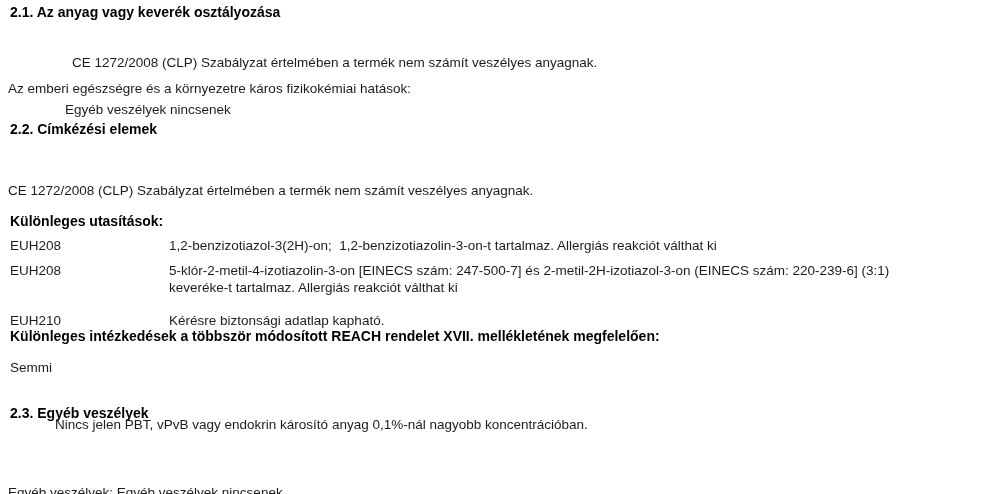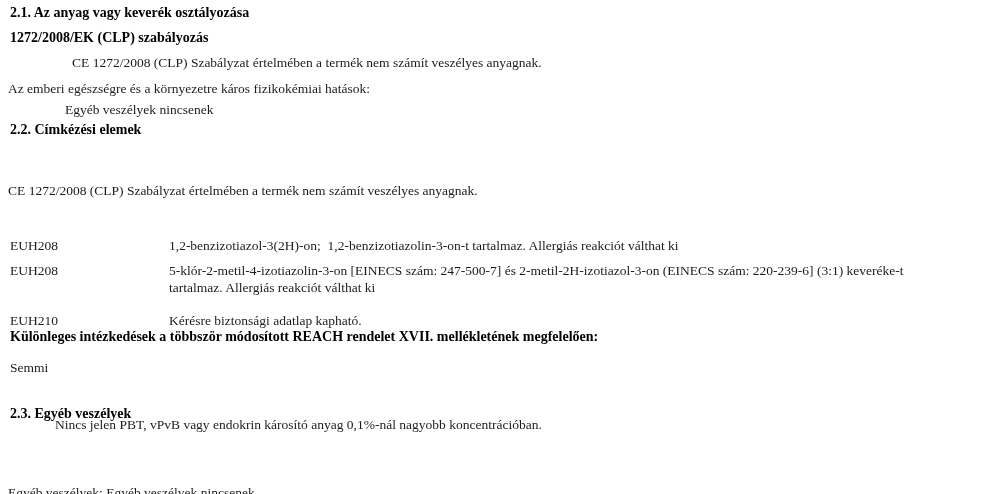--- a/index.html
+++ b/index.html
@@ -5,21 +5,21 @@
   html, body {
     margin: 0;
     padding: 0;
     background: #ffffff;
   }
   .page {
     position: relative;
     width: 1000px;
     height: 494px;
     background: #ffffff;
-    font-family: Liberation Serif, serif;
+    font-family: Liberation Sans, sans-serif;
     font-size: 13.5px;
     color: #1c1c1c;
     overflow: hidden;
   }
   .line {
     position: absolute;
     white-space: pre-wrap;
     line-height: 17px;
   }
   .bold {
@@ -64,32 +64,32 @@
     margin-left: 31px;
   }
 </style>
 </head>
 <body>
 
 <div class="page">
 
   <div class="line bold h-2-1">2.1. Az anyag vagy keverék osztályozása</div>
 
-  <div class="line bold h-clp-reg">1272/2008/EK (CLP) szabályozás</div>
 
   <div class="line clp-statement-1">CE 1272/2008 (CLP) Szabályzat értelmében a termék nem számít veszélyes anyagnak.</div>
 
   <div class="line physchem-label">Az emberi egészségre és a környezetre káros fizikokémiai hatások:</div>
 
   <div class="line physchem-value">Egyéb veszélyek nincsenek</div>
 
   <div class="line bold h-2-2">2.2. Címkézési elemek</div>
 
   <div class="line clp-statement-2">CE 1272/2008 (CLP) Szabályzat értelmében a termék nem számít veszélyes anyagnak.</div>
 
+  <div class="line bold h-special">Különleges utasítások:</div>
 
   <div class="euh-row euh-row-0">
     <span class="euh-code">EUH208</span>
     <span class="euh-text">1,2-benzizotiazol-3(2H)-on;  1,2-benzizotiazolin-3-on-t tartalmaz. Allergiás reakciót válthat ki</span>
   </div>
 
   <div class="euh-row euh-row-1">
     <span class="euh-code">EUH208</span>
     <span class="euh-text">5-klór-2-metil-4-izotiazolin-3-on [EINECS szám: 247-500-7] és 2-metil-2H-izotiazol-3-on (EINECS szám: 220-239-6] (3:1) keveréke-t tartalmaz. Allergiás reakciót válthat ki</span>
   </div>

